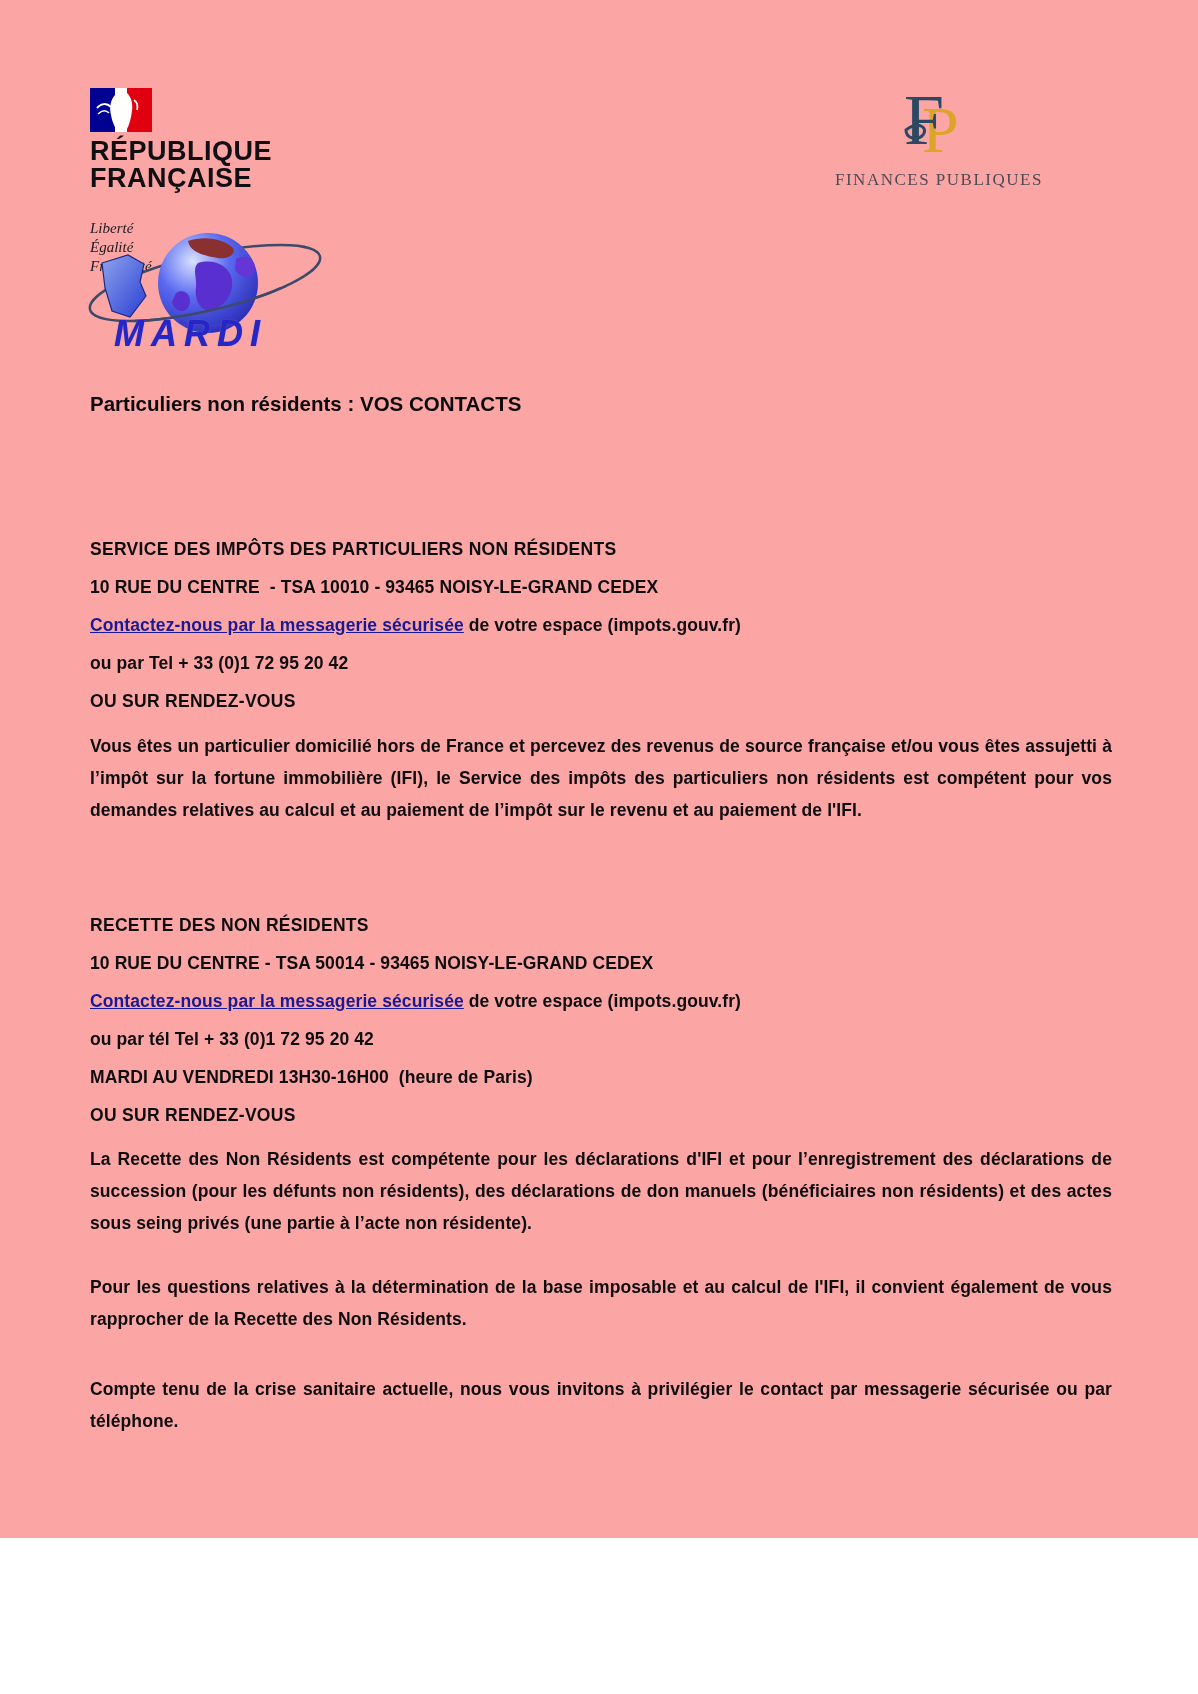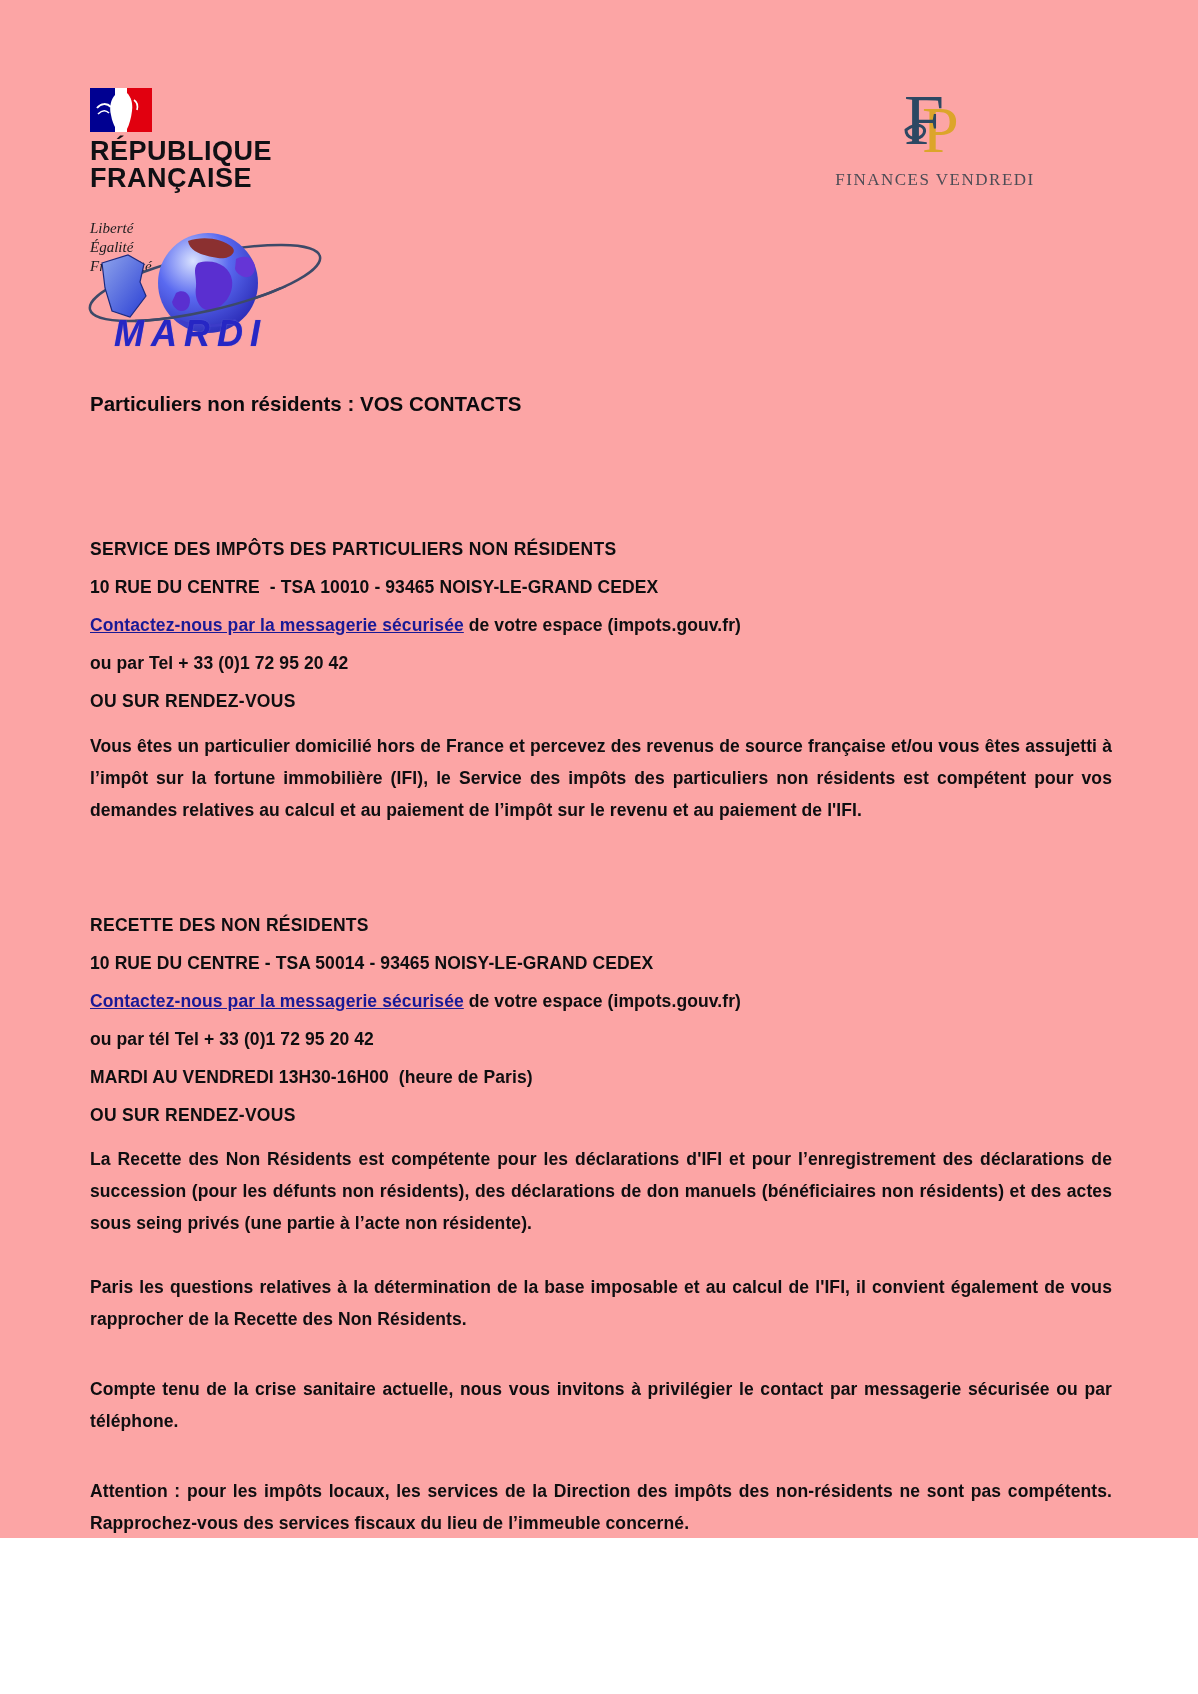--- a/index.html
+++ b/index.html
@@ -95,21 +95,21 @@
       <div>Fraternité</div>
     </div>
   </div>
 
   <div class="fp">
     <svg width="86" height="82" viewBox="0 0 86 82">
       <text x="30" y="70" font-family="Liberation Serif, serif" font-size="66" fill="#dca52a">P</text>
       <text x="12" y="62" font-family="Liberation Serif, serif" font-size="72" fill="#2c4863">F</text>
       <path d="M14,48 C26,38 38,46 30,54 C24,59 14,56 14,48 Z" fill="none" stroke="#2c4863" stroke-width="3"></path>
     </svg>
-    <div class="fp-caption">FINANCES VENDREDI</div>
+    <div class="fp-caption">FINANCES PUBLIQUES</div>
   </div>
 
   <div class="dinr">
     <svg width="250" height="125" viewBox="0 0 250 125">
       <defs>
         <radialGradient id="globeGrad" cx="35%" cy="28%" r="80%">
           <stop offset="0%" stop-color="#d9e2ff"></stop>
           <stop offset="45%" stop-color="#5a6af0"></stop>
           <stop offset="100%" stop-color="#2828b4"></stop>
         </radialGradient>
@@ -154,18 +154,17 @@
     <div>
       <div class="line heading">RECETTE DES NON RÉSIDENTS</div>
       <div class="line">10 RUE DU CENTRE - TSA 50014 - 93465 NOISY-LE-GRAND CEDEX</div>
       <div class="line"><a class="link">Contactez-nous par la messagerie sécurisée</a><span> de votre espace (impots.gouv.fr)</span></div>
       <div class="line"><span>ou par tél </span><span>Tel + 33 (0)1 72 95 20 42</span></div>
       <div class="line">MARDI AU VENDREDI 13H30-16H00  (heure de Paris)</div>
       <div class="line heading">OU SUR RENDEZ-VOUS</div>
       <p class="desc gap-md">La Recette des Non Résidents est compétente pour les déclarations d'IFI et pour l’enregistrement des déclarations de succession (pour les défunts non résidents), des déclarations de don manuels (bénéficiaires non résidents) et des actes sous seing privés (une partie à l’acte non résidente).</p>
     </div>
 
-    <p class="closing">Paris les questions relatives à la détermination de la base imposable et au calcul de l'IFI, il convient également de vous rapprocher de la Recette des Non Résidents.</p>
+    <p class="closing">Pour les questions relatives à la détermination de la base imposable et au calcul de l'IFI, il convient également de vous rapprocher de la Recette des Non Résidents.</p>
     <p class="closing">Compte tenu de la crise sanitaire actuelle, nous vous invitons à privilégier le contact par messagerie sécurisée ou par téléphone.</p>
-    <p class="closing">Attention :  pour les impôts locaux, les services de la Direction des impôts des non-résidents ne sont pas compétents. Rapprochez-vous des services fiscaux du lieu de l’immeuble concerné.</p>
 
   </div>
 </div>
 
 </body></html>

